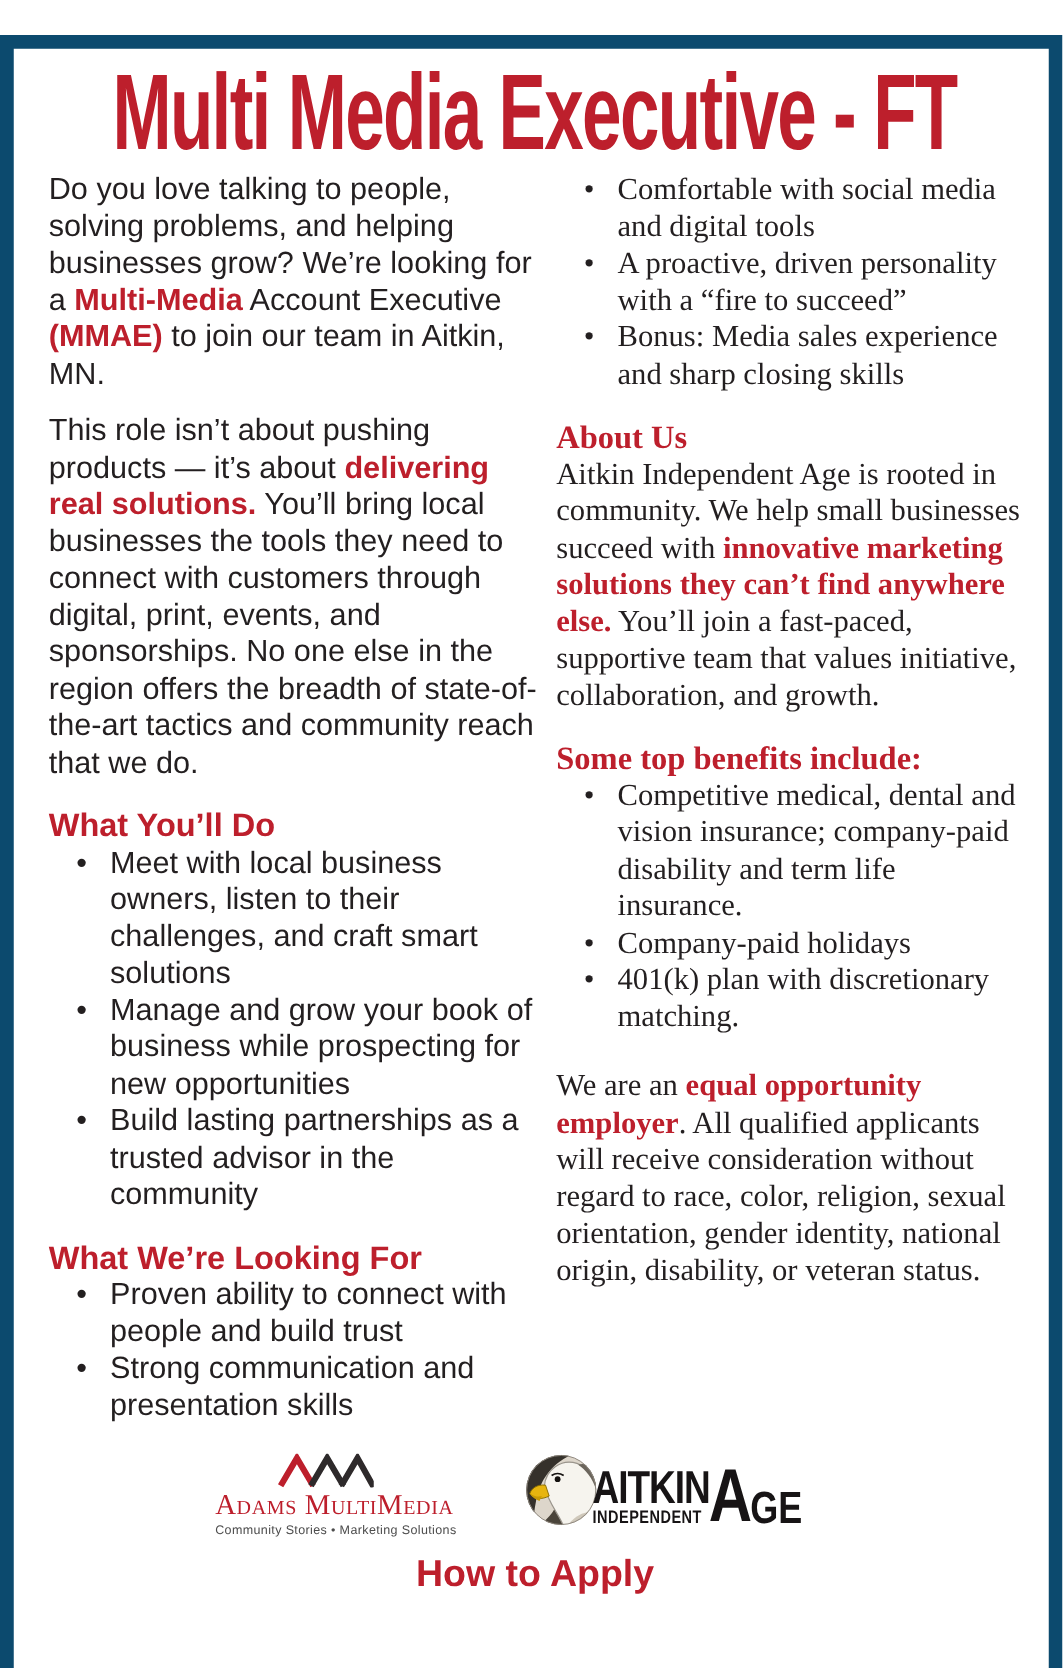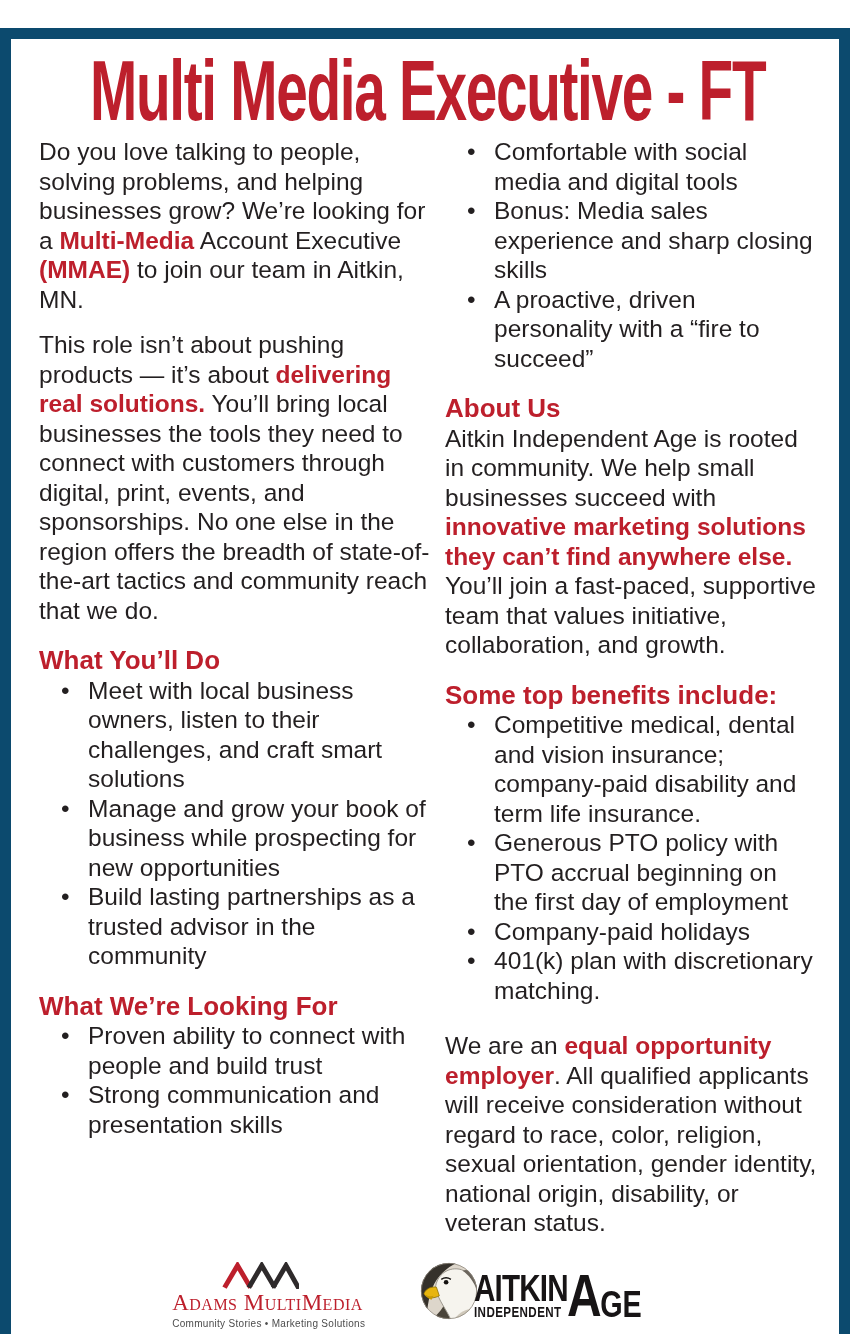--- a/index.html
+++ b/index.html
@@ -30,21 +30,21 @@
     display:inline-block;
     font-size:86px;font-weight:bold;color:var(--red);
     white-space:nowrap;letter-spacing:-2px;
     transform:scaleX(0.66);transform-origin:center;
     line-height:1;
   }
 
   
   .columns{display:flex;margin-top:4px;}
   .col-left{width:398px;flex:none;}
-  .col-right{flex:1;margin-left:8px;}
+  .col-right{flex:1;margin-left:8px;font-family:Liberation Serif, serif;}
 
   .body-text{font-size:24.5px;line-height:29.5px;}
   p{margin:0 0 16px;}
   p.no-bottom{margin-bottom:0;}
   .em{color:var(--red);font-weight:bold;}
 
   h3.section-heading{
     font-size:26px;line-height:29.5px;
     color:var(--red);font-weight:bold;
     margin:21px 0 2px;
@@ -123,31 +123,30 @@
         <h3 class="section-heading flush">What We’re Looking For</h3>
         <ul class="bullets">
           <li><span>Proven ability to connect with people and build trust</span></li>
           <li><span>Strong communication and presentation skills</span></li>
         </ul>
       </div>
 
       <div class="col-right">
         <ul class="bullets">
           <li><span>Comfortable with social media and digital tools</span></li>
+          <li><span>A proactive, driven personality with a “fire to succeed”</span></li>
           <li><span>Bonus: Media sales experience and sharp closing skills</span></li>
-          <li><span>A proactive, driven personality with a “fire to succeed”</span></li>
         </ul>
 
         <h3 class="section-heading flush">About Us</h3>
         <p class="no-bottom"><span>Aitkin Independent Age is rooted in community. We help small businesses succeed with </span><span class="em">innovative marketing solutions they can’t find anywhere else.</span><span> You’ll join a fast-paced, supportive team that values initiative, collaboration, and growth.</span></p>
 
         <h3 class="section-heading flush">Some top benefits include:</h3>
         <ul class="bullets">
           <li><span>Competitive medical, dental and vision insurance; company-paid disability and term life insurance.</span></li>
-          <li><span>Generous PTO policy with PTO accrual beginning on the first day of employment</span></li>
           <li><span>Company-paid holidays</span></li>
           <li><span>401(k) plan with discretionary matching.</span></li>
         </ul>
 
         <p class="eeo no-bottom"><span>We are an </span><span class="em">equal opportunity employer</span><span>. All qualified applicants will receive consideration without regard to race, color, religion, sexual orientation, gender identity, national origin, disability, or veteran status.</span></p>
       </div>
     </div>
 
     <div class="logos-row">
 

